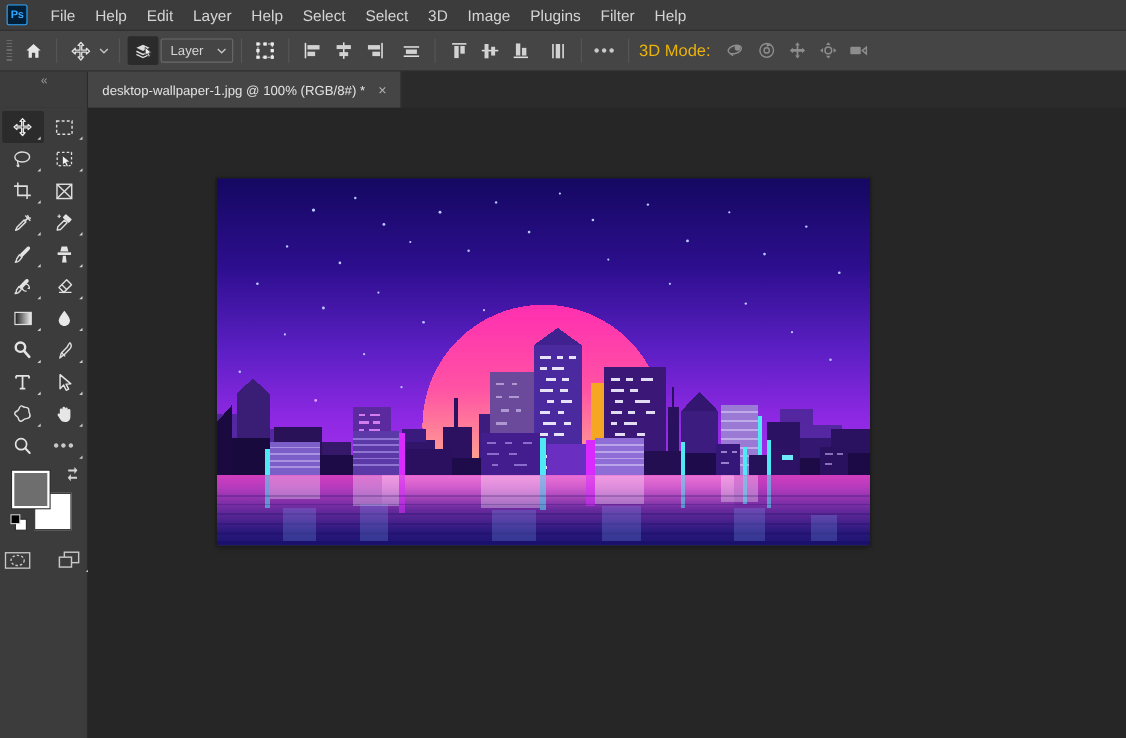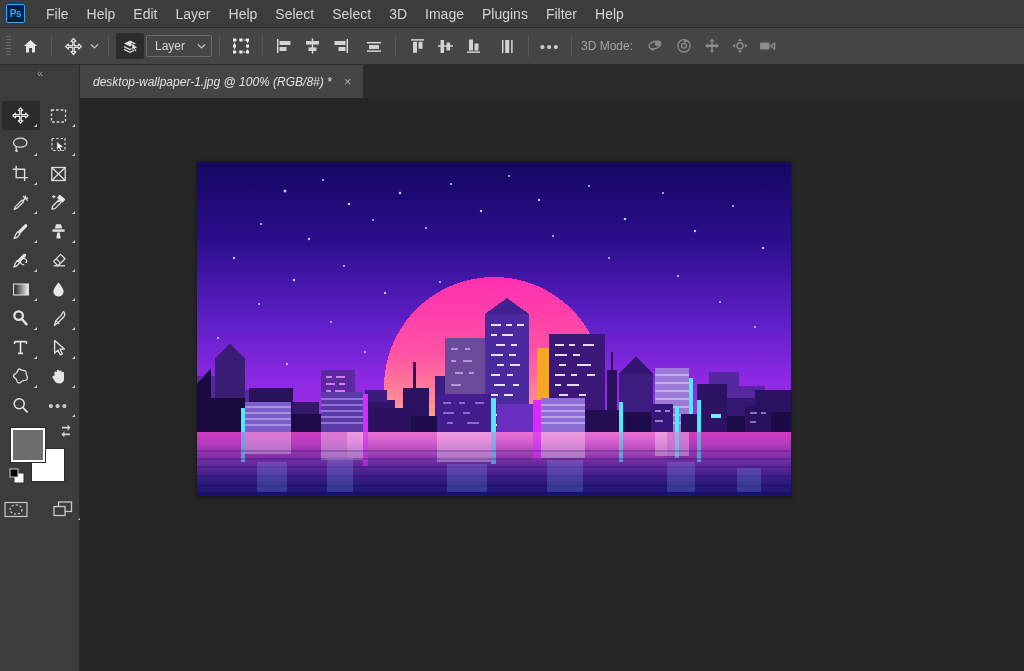--- a/index.html
+++ b/index.html
@@ -44,28 +44,28 @@
   }
   .ob-btn.active { background: #2b2b2b; }
   .ob-btn svg { display: block; }
   .caret { width: 14px; display: flex; align-items: center; justify-content: center; }
   .select-box {
     height: 22px; min-width: 66px; background: #454545; border: 1px solid #6b6b6b;
     border-radius: 2px; display: flex; align-items: center; justify-content: space-between;
     padding: 0 5px 0 8px; color: #d6d6d6; font-size: 12px; margin-left: 2px;
   }
   .dots { color: #c8c8c8; font-size: 15px; letter-spacing: 1.5px; line-height: 1; }
-  .mode3d-label { color: #a3a3a3; font-size: 12px; margin: 0 9px 0 2px; white-space: nowrap; }
+  .mode3d-label { color: #eab308; font-size: 15px; margin: 0 9px 0 2px; white-space: nowrap; }
 
   
   .tabbar-row { display: flex; flex: 0 0 33px; height: 33px; background: #353535; }
   .tab-spacer { width: 80px; background: #3c3c3c; border-right: 1px solid #2b2b2b;
                 display: flex; align-items: flex-start; justify-content: center; }
   .collapse-chev { color: #9a9a9a; font-size: 11px; padding-top: 2px; letter-spacing: -1px; }
-  .tabstrip { flex: 1; background: #2b2b2b; display: flex; align-items: stretch; font-style: italic; }
+  .tabstrip { flex: 1; background: #2b2b2b; display: flex; align-items: stretch; }
   .doc-tab {
     background: #454545; display: flex; align-items: center; padding: 0 10px 0 13px;
     border-right: 1px solid #2b2b2b; gap: 10px; height: 33px;
   }
   .doc-tab-title { color: #e2e2e2; font-size: 12px; white-space: nowrap; }
   .doc-tab-close { color: #b0b0b0; font-size: 13px; line-height: 1; padding: 1px 2px; }
 
   
   .body-row { flex: 1; display: flex; min-height: 0; }
 

